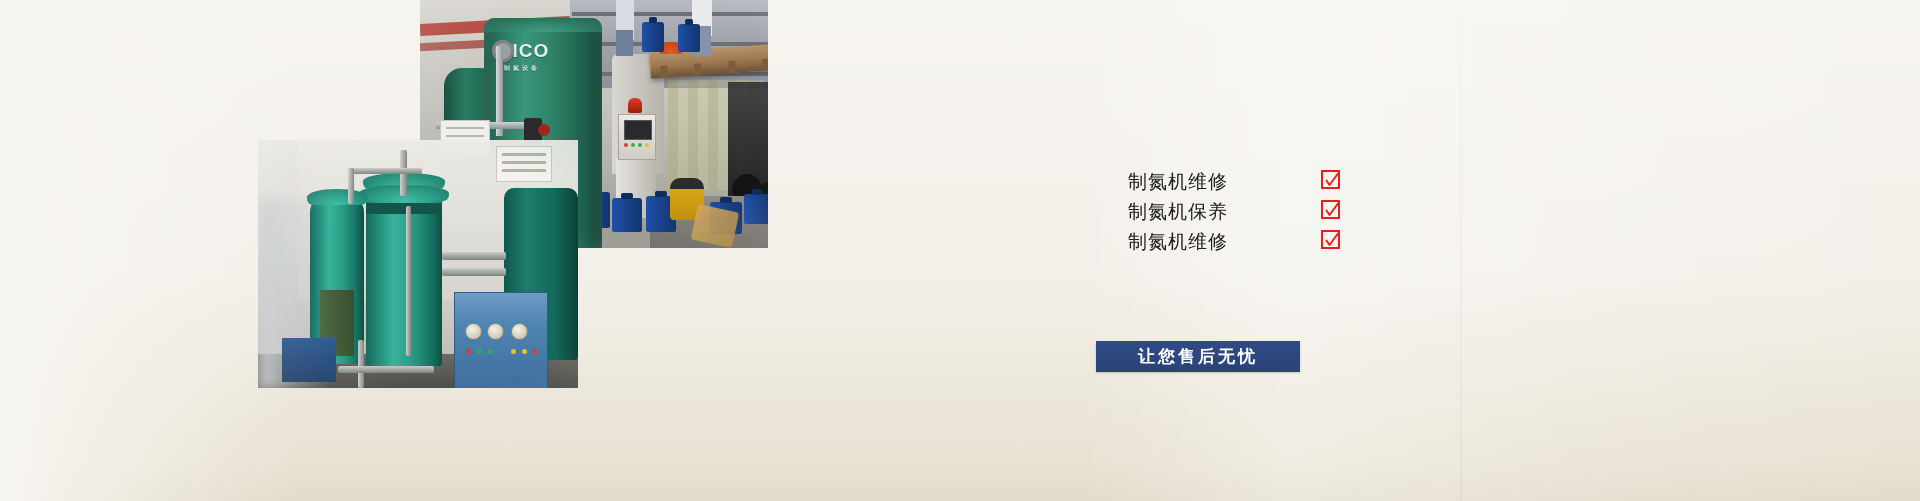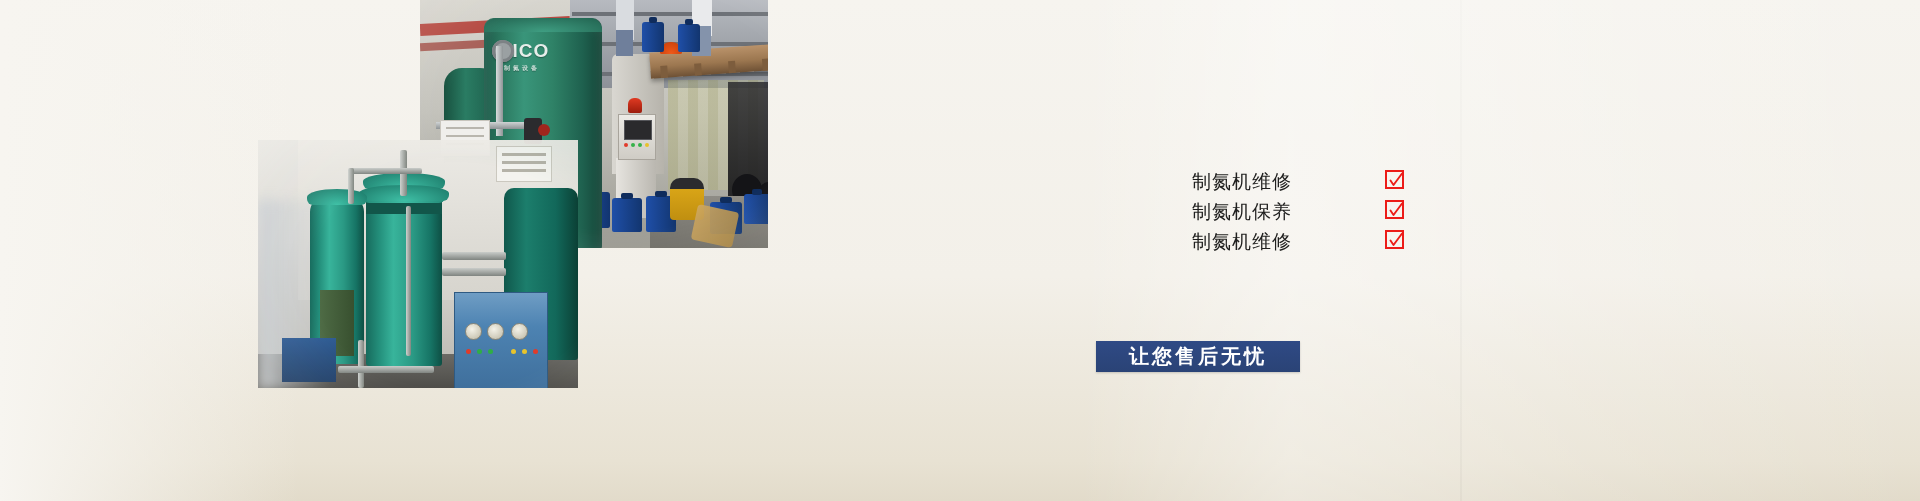--- a/index.html
+++ b/index.html
@@ -310,21 +310,21 @@
     font-family: "Liberation Serif", "DejaVu Serif", serif;
     font-size: 30px;
     letter-spacing: 2px;
     font-weight: 700;
     color: #3a5390;
     white-space: nowrap;
     text-shadow: 0 1px 0 rgba(255,255,255,.6);
   }
   #service-list {
     position:absolute;
-    left: 1192px; top: 166px;
+    left: 1128px; top: 166px;
     width: 240px;
   }
   .svc-row {
     position: relative;
     height: 30px;
     display:flex;
     align-items:center;
   }
   .svc-label {
     font-family: "Liberation Sans", "DejaVu Sans", sans-serif;
@@ -347,21 +347,21 @@
     position:absolute;
     left: 1096px; top: 341px;
     width: 204px; height: 31px;
     background: linear-gradient(to bottom, #2f4a85 0%, #2a4376 100%);
     display:flex; align-items:center; justify-content:center;
     box-shadow: 0 1px 2px rgba(0,0,0,.18);
   }
   #cta-button .cta-text {
     color:#ffffff;
     font-family:"Liberation Sans","DejaVu Sans",sans-serif;
-    font-size: 20px;
+    font-size: 17px;
     font-weight: 700;
     letter-spacing: 3px;
   }
 </style>
 </head>
 <body>
 
 <div id="banner">
 
   <div class="bg-base"></div>

